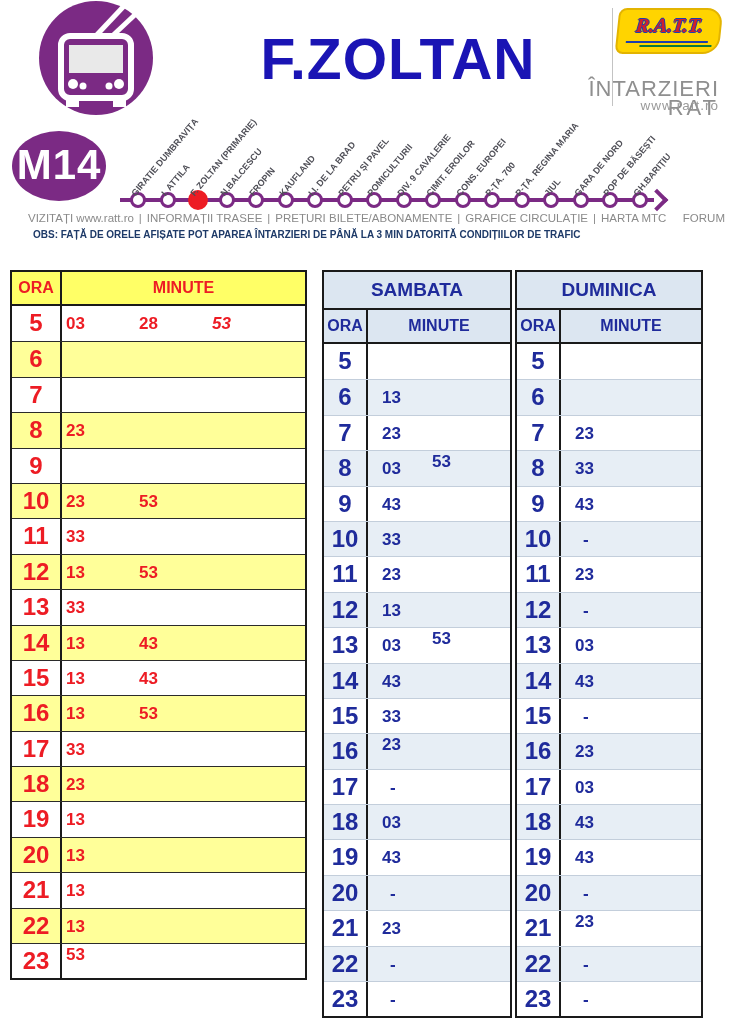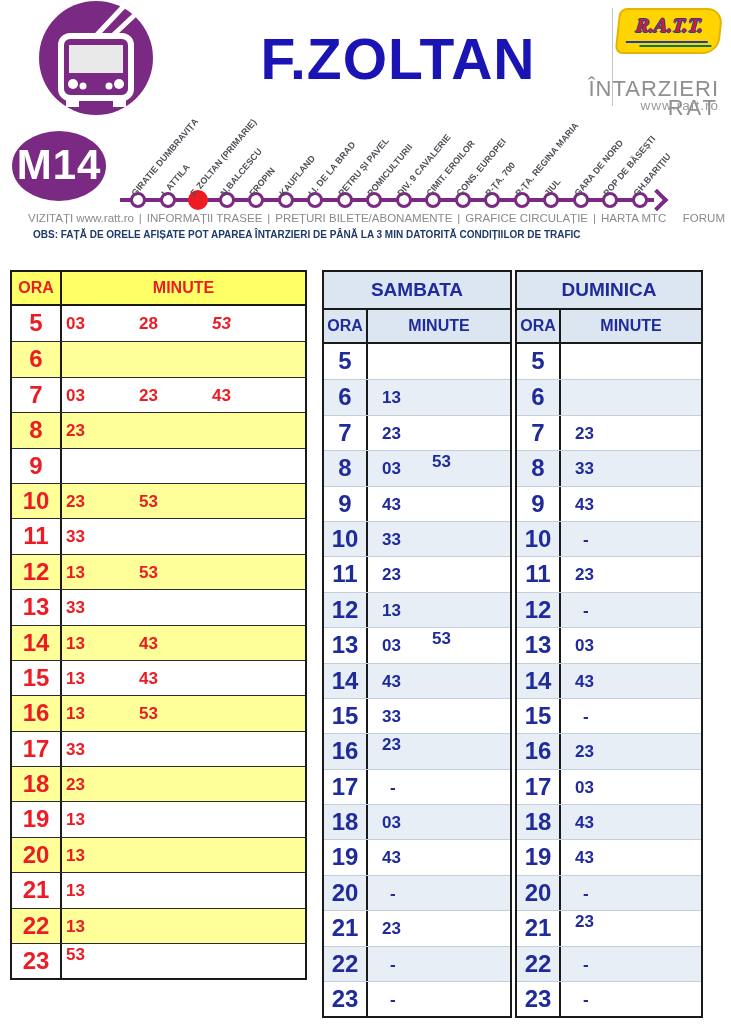--- a/index.html
+++ b/index.html
@@ -165,21 +165,20 @@
         </div>
         <div class="row">
           <div class="hour ora">5</div>
           <div class="mins"><span class="min">03</span><span class="min">28</span><span class="min italic">53</span></div>
         </div>
         <div class="row alt">
           <div class="hour ora">6</div>
         </div>
         <div class="row">
           <div class="hour ora">7</div>
-          <div class="mins"><span class="min">03</span><span class="min">23</span><span class="min">43</span></div>
         </div>
         <div class="row alt">
           <div class="hour ora">8</div>
           <div class="mins"><span class="min">23</span></div>
         </div>
         <div class="row">
           <div class="hour ora">9</div>
         </div>
         <div class="row alt">
           <div class="hour ora">10</div>

